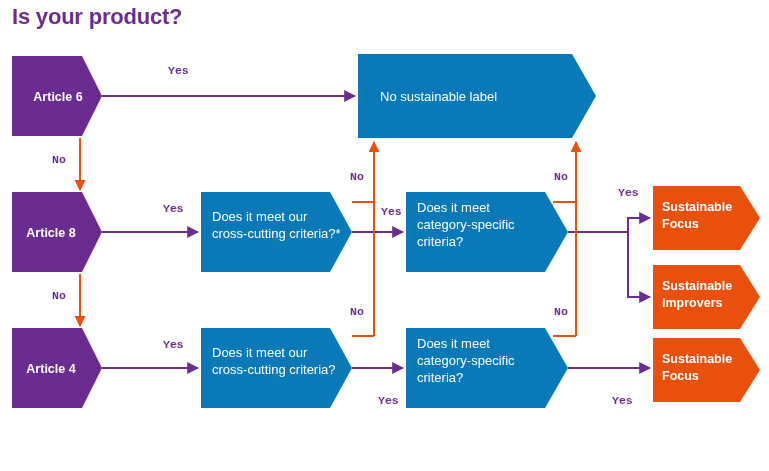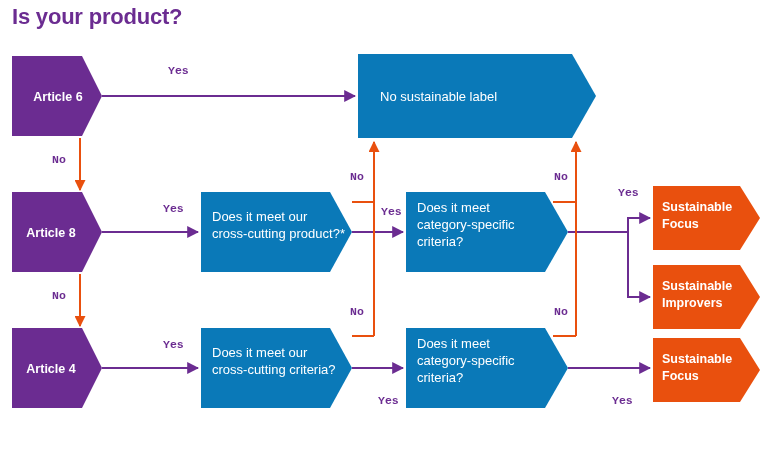--- a/index.html
+++ b/index.html
@@ -138,21 +138,21 @@
   <div class="node-label lbl-article" style="left:12px; top:89px; width:78px; text-align:center;margin-left:7px;">Article 6</div>
 
   <div class="node-label lbl-article" style="left:12px; top:225px; width:78px; text-align:center;">Article 8</div>
 
   <div class="node-label lbl-article" style="left:12px; top:361px; width:78px; text-align:center;">Article 4</div>
 
   <div class="node-label lbl-outcome-blue" style="left:380px; top:88px; width:214px; text-align:left;">No sustainable label</div>
 
   <div class="node-label lbl-question" style="left:212px; top:208px; width:140px;">
     <div>Does it meet our</div>
-    <div>cross-cutting product?*</div>
+    <div>cross-cutting criteria?*</div>
   </div>
 
   <div class="node-label lbl-question" style="left:417px; top:199px; width:135px;">
     <div>Does it meet</div>
     <div>category-specific</div>
     <div>criteria?</div>
   </div>
 
   <div class="node-label lbl-question" style="left:212px; top:344px; width:140px;">
     <div>Does it meet our</div>

